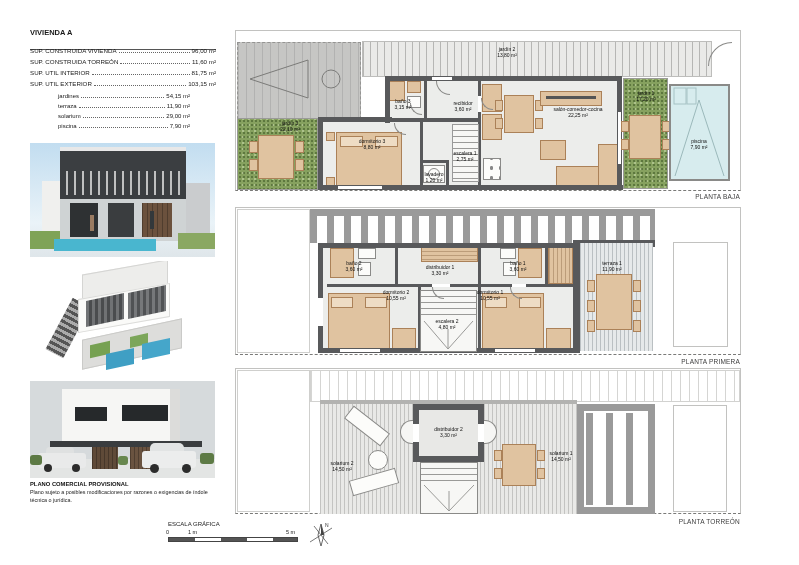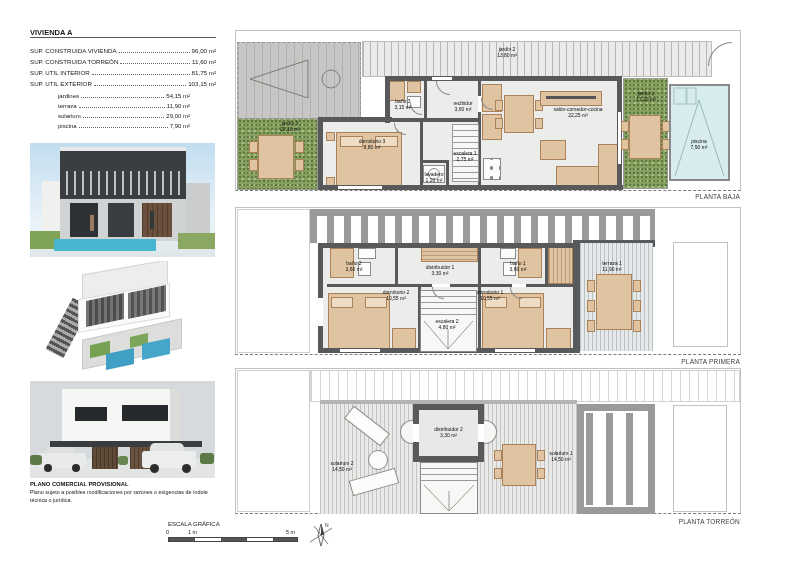--- a/index.html
+++ b/index.html
@@ -39,21 +39,21 @@
   .bed{background:#e0c3a0;border:1px solid #ab8158}
   .bed::before,.bed::after{content:"";position:absolute;top:3px;width:36%;height:11px;
         background:#eedcc4;border:1px solid #ab8158;box-sizing:border-box}
   .bed::before{left:4%}.bed::after{right:4%}
   .chair{background:#e0c3a0;border:1px solid #ab8158}
   .hob{background-image:radial-gradient(#888 1.5px,transparent 2px);background-size:9px 10px;background-position:3px 4px}
   
   .rlabel{font-size:5px;line-height:1.25;text-align:center;color:#111;z-index:6}
   .rlabel span{display:block}
   .plname{font-size:6.5px;color:#3c3c3c;text-align:right;letter-spacing:.2px;z-index:6}
-  .tb-title{font-size:7.5px;font-weight:bold;color:#1a1a1a;border-bottom:1px solid #555;padding-bottom:0}
+  .tb-title{font-size:7.5px;font-weight:bold;color:#1a1a1a;border-bottom:1px solid #555;padding-bottom:12px}
   .trow{display:flex;align-items:flex-end;font-size:6.2px;color:#1a1a1a;height:11px}
   .trow .lead{flex:1;border-bottom:1px dotted #666;margin:0 2px 1px 2px}
   .tsub{height:10px;font-size:6px}
   .dh{font-size:5.8px;font-weight:bold;color:#111}
   .db{font-size:5.4px;color:#222;line-height:1.4}
   .sc-label{font-size:6px;color:#222}
   .sc-tick{font-size:5.5px;color:#222}
   .render{overflow:hidden}
 </style>
 </head>

